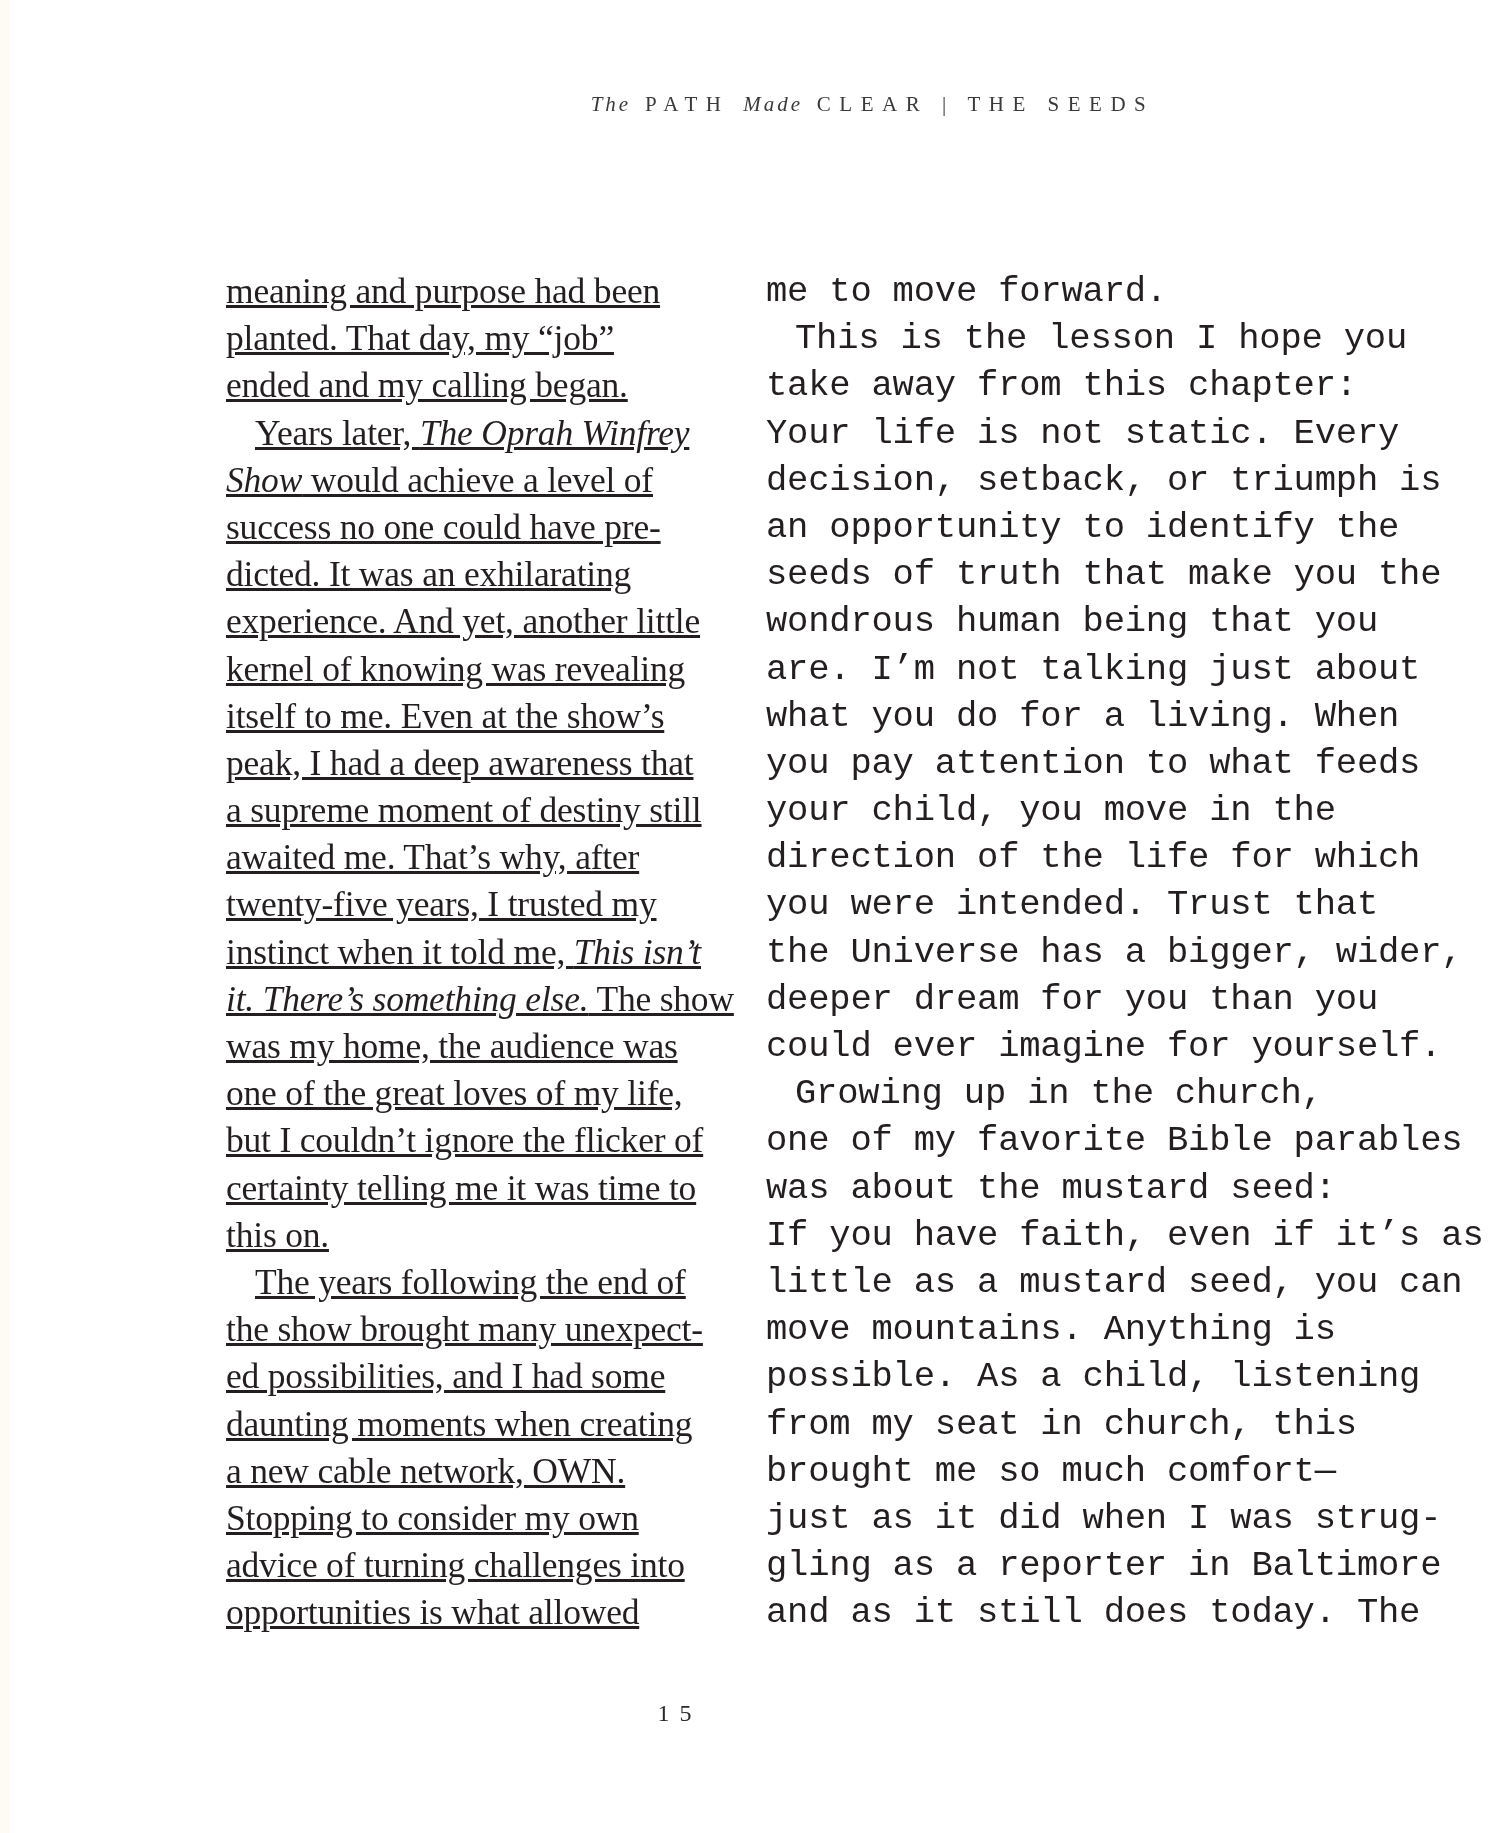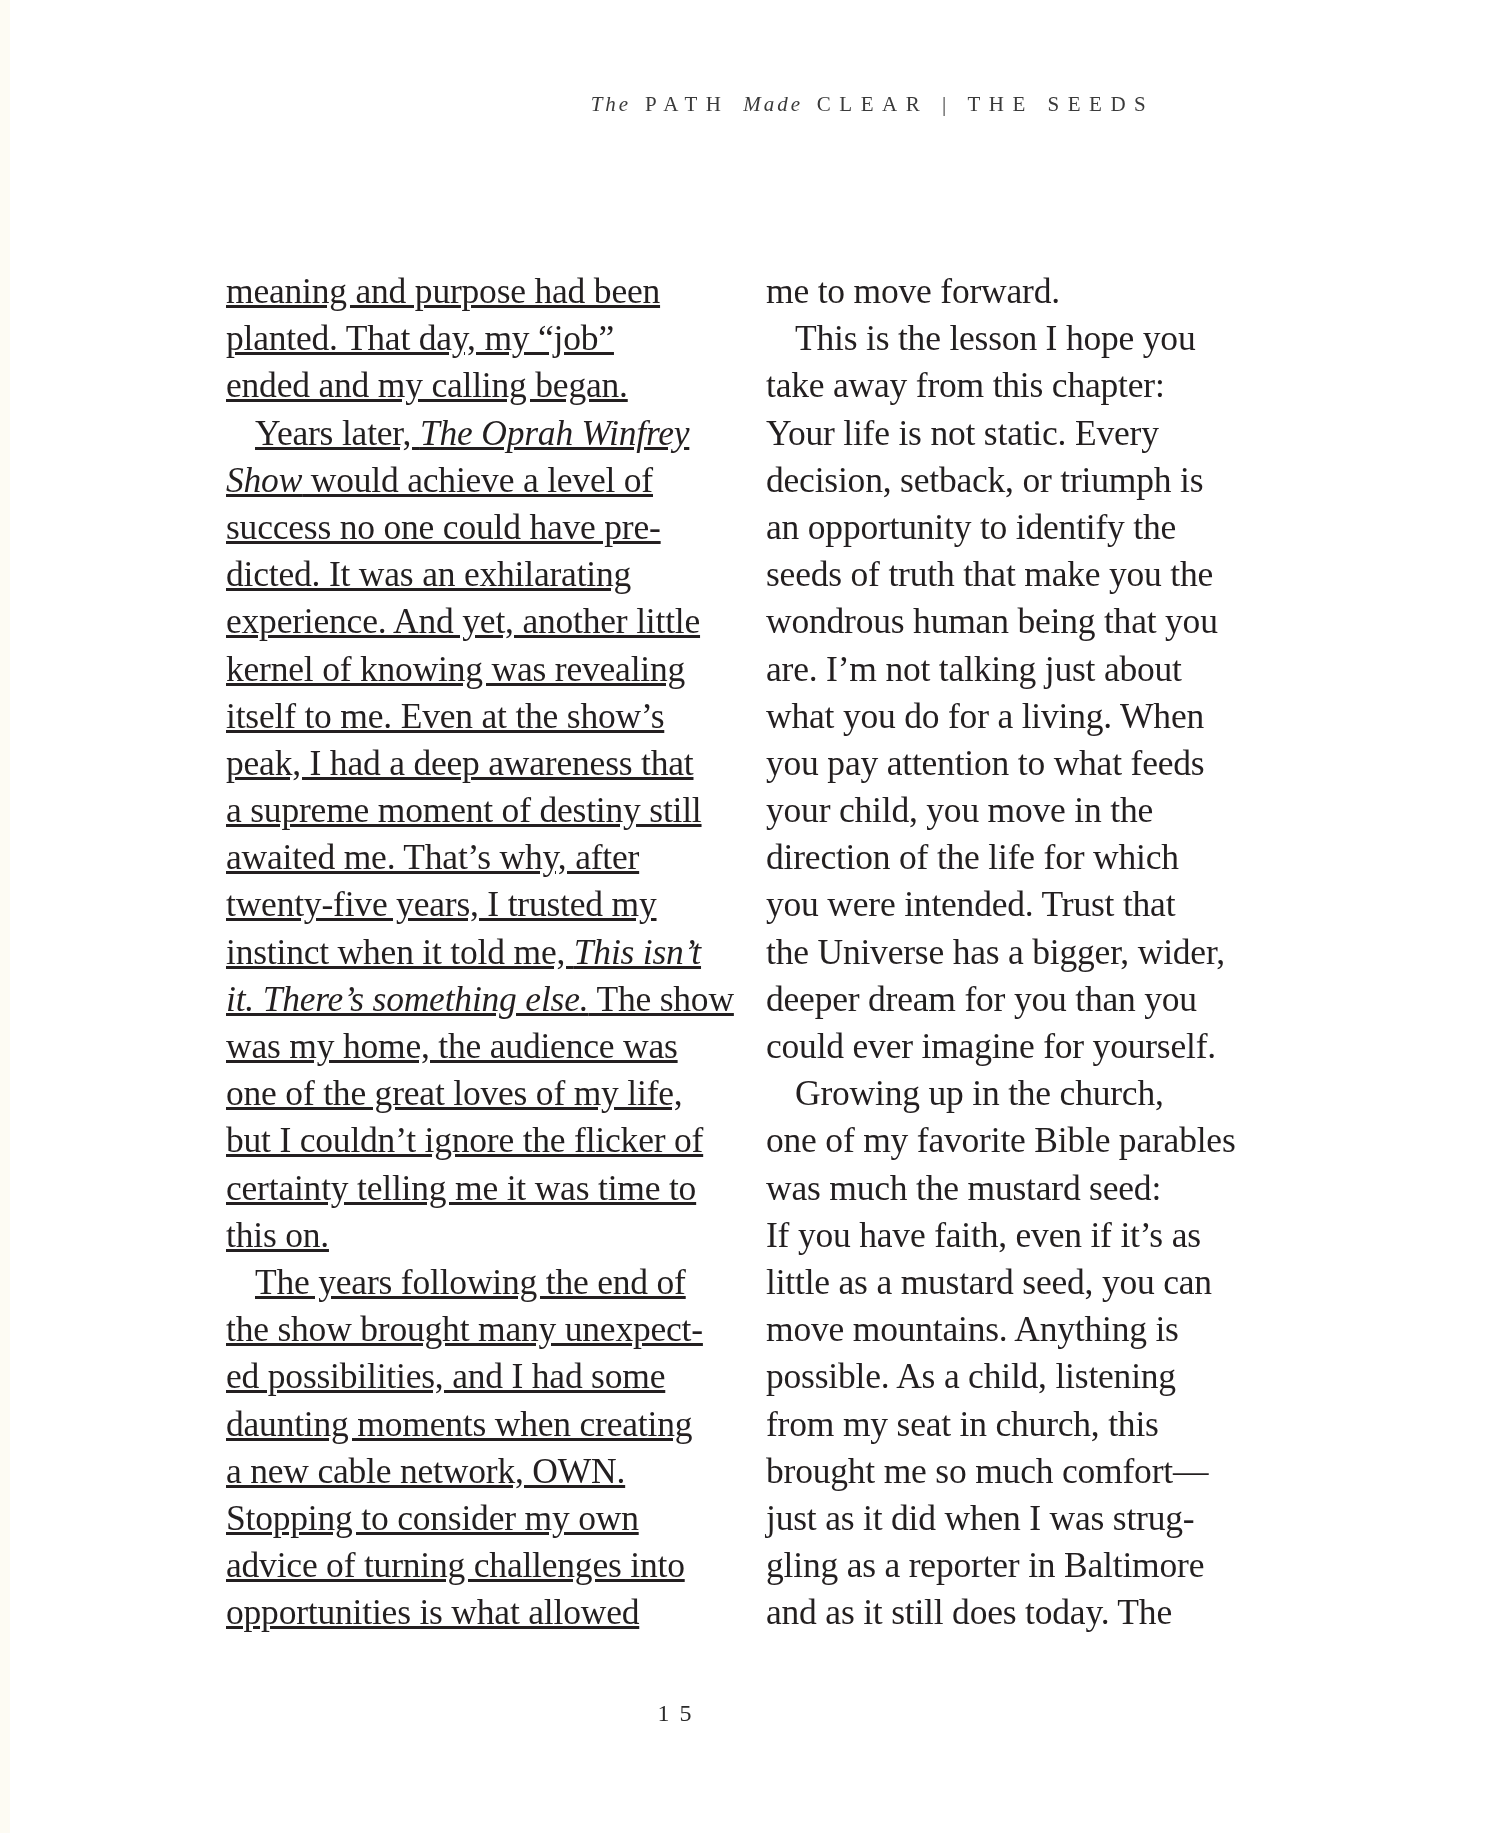--- a/index.html
+++ b/index.html
@@ -12,21 +12,21 @@
   .edge { position:absolute; left:0; top:0; width:10px; height:1833px; background:#fdfbf3; }
   .running-head {
     position:absolute; top:92px; left:0; width:1500px; text-align:center;
     font-size:21px; letter-spacing:8.5px; color:#3a3a3a; white-space:nowrap;
     padding-left:245px; box-sizing:border-box;font-family:Liberation Serif, serif;
   }
   .running-head .it { font-style:italic; letter-spacing:3px; text-transform:none; }
   .running-head .sep { letter-spacing:8px; }
   .column { position:absolute; top:268px; }
   .col-left { left:226px; width:500px;text-decoration:underline; }
-  .col-right { left:766px; width:500px; }
+  .col-right { left:766px; width:500px;font-family:Liberation Mono, monospace; }
   .line {
     display:block; height:47.2px; line-height:47.2px;
     font-size:35.5px; white-space:nowrap; letter-spacing:-0.2px;
   }
   .line.indent { padding-left:29px; }
   .line em { font-style:italic; }
   .folio {
     position:absolute; top:1700px; left:0; width:1336px; text-align:center;
     font-size:24px; letter-spacing:10px; color:#2a2a2a; padding-left:23px; box-sizing:border-box;
   }
@@ -89,21 +89,21 @@
     <span class="line">what you do for a living. When</span>
     <span class="line">you pay attention to what feeds</span>
     <span class="line">your child, you move in the</span>
     <span class="line">direction of the life for which</span>
     <span class="line">you were intended. Trust that</span>
     <span class="line">the Universe has a bigger, wider,</span>
     <span class="line">deeper dream for you than you</span>
     <span class="line">could ever imagine for yourself.</span>
     <span class="line indent">Growing up in the church,</span>
     <span class="line">one of my favorite Bible parables</span>
-    <span class="line">was much the mustard seed:</span>
+    <span class="line">was about the mustard seed:</span>
     <span class="line">If you have faith, even if it’s as</span>
     <span class="line">little as a mustard seed, you can</span>
     <span class="line">move mountains. Anything is</span>
     <span class="line">possible. As a child, listening</span>
     <span class="line">from my seat in church, this</span>
     <span class="line">brought me so much comfort—</span>
     <span class="line">just as it did when I was strug-</span>
     <span class="line">gling as a reporter in Baltimore</span>
     <span class="line">and as it still does today. The</span>
   </div>

